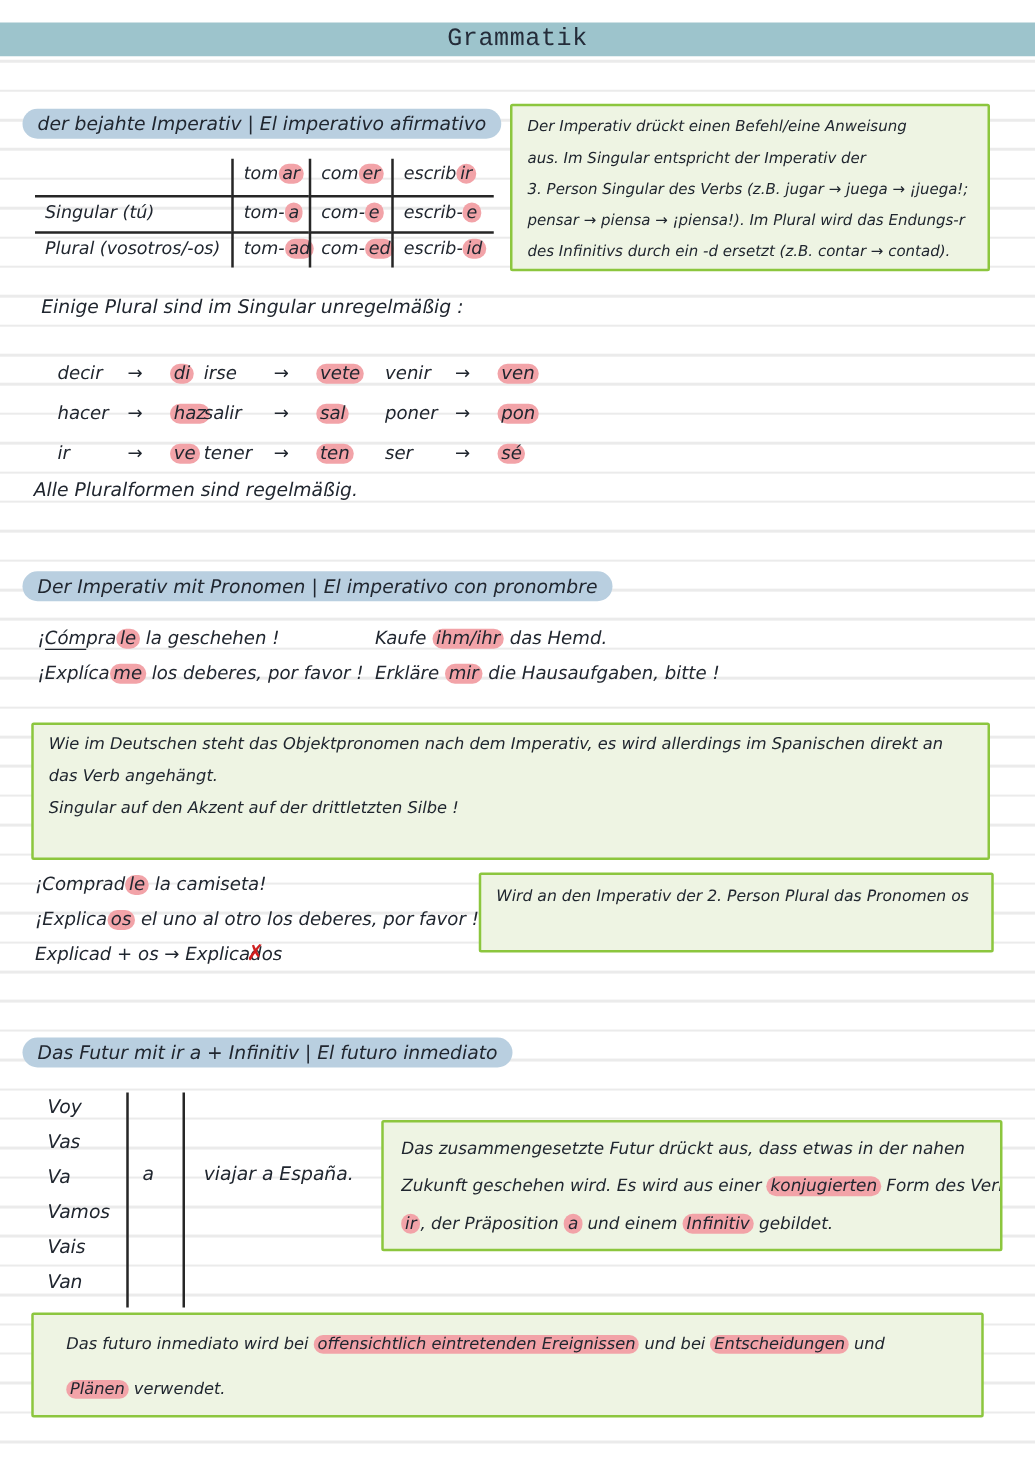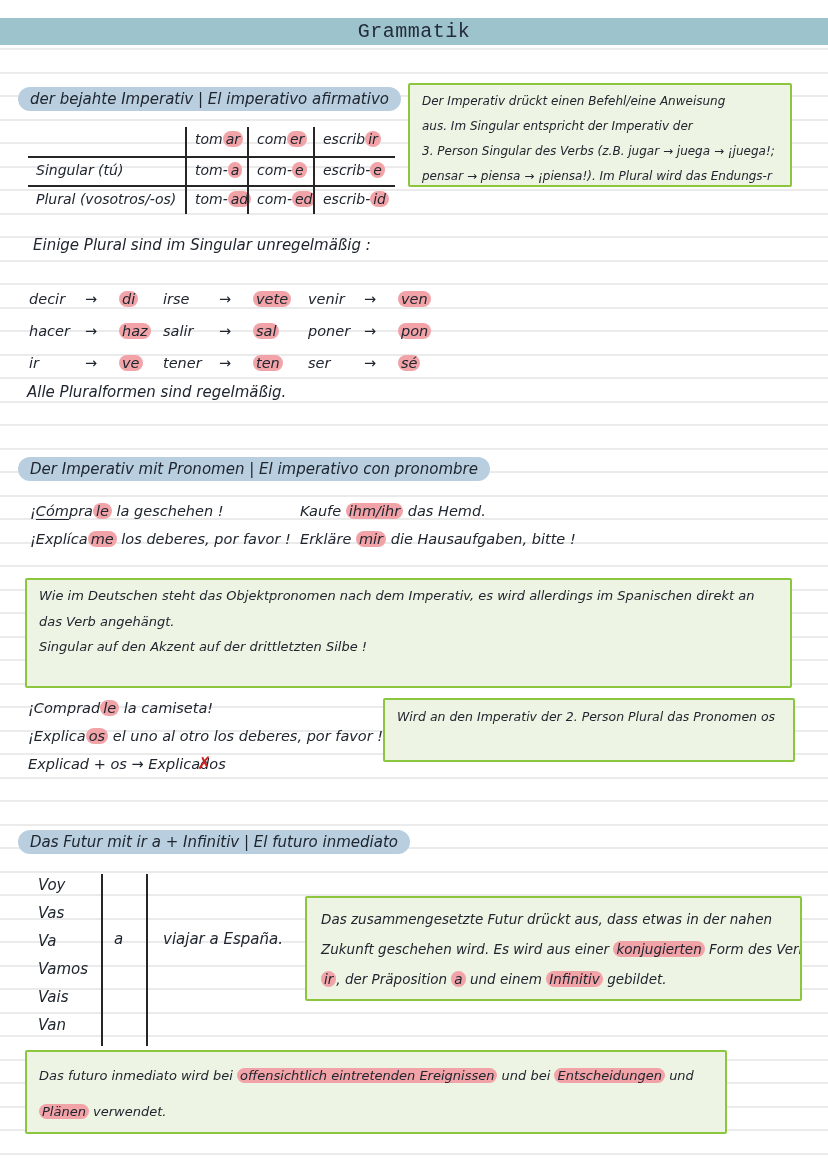--- a/index.html
+++ b/index.html
@@ -23,47 +23,47 @@
   
   .hl-heading{position:absolute;background:var(--blue);border-radius:12px;padding:3px 12px;
     font-style:italic;font-size:15px;white-space:nowrap;}
   #h1{left:18px;top:87px;}
   #h2{left:18px;top:457px;}
   #h3{left:18px;top:830px;}
   
   .info-box{position:absolute;background:var(--green-fill);border:2px solid var(--green-border);
     border-radius:2px;font-style:italic;overflow:hidden;}
   .info-box p{margin:0;white-space:nowrap;}
-  #box1{left:408px;top:83px;width:384px;height:104px;padding:4px 12px;font-size:12px;}
+  #box1{left:408px;top:83px;width:384px;height:134px;padding:4px 12px;font-size:12px;}
   #box1 p{line-height:25px;}
   #box2{left:25px;top:578px;width:767px;height:110px;padding:3px 12px;font-size:13px;}
   #box2 p{line-height:25.5px;}
   #box3{left:383px;top:698px;width:412px;height:64px;padding:4px 12px;font-size:12.5px;}
   #box3 p{line-height:25px;}
   #box4{left:305px;top:872px;width:497px;height:105px;padding:6px 14px;font-size:13.5px;margin-top:24px;}
   #box4 p{line-height:30px;}
-  #box5{left:25px;top:1050px;width:702px;height:84px;padding:6px 12px;font-size:13px;}
+  #box5{left:25px;top:1050px;width:762px;height:84px;padding:6px 26px;font-size:13px;}
   #box5 p{line-height:36px;}
   
   .pill{background:var(--pink);border-radius:8px;padding:0 3px;}
   .u{border-bottom:1.6px solid var(--ink);}
   .strike{position:relative;display:inline-block;}
   .strike::after{content:"✗";position:absolute;left:-3px;top:-3px;color:var(--red-x);font-weight:bold;font-size:1.2em;}
   
   #verb-table{position:absolute;left:28px;top:127px;display:grid;
     grid-template-columns:157px 62px 66px 82px;grid-auto-rows:auto;}
   .tc{font-style:italic;font-size:14px;padding:4px 0 2px 8px;white-space:nowrap;height:29px;}
   .tc.col{border-left:2px solid #262626;}
   .tc.bt{border-top:2px solid #262626;}
   
   .note{position:absolute;font-style:italic;font-size:15px;white-space:nowrap;}
   #note-irr{left:33px;top:236px;}
   #note-plu{left:27px;top:383px;}
   .irr-col{position:absolute;top:283px;font-style:italic;font-size:14.5px;}
-  #irr1{left:29px;} #irr2{left:163px;} #irr3{left:308px;}
+  #irr1{left:46px;} #irr2{left:163px;} #irr3{left:308px;}
   .irr-row{display:flex;align-items:center;height:32px;}
   .irr-from{width:56px;} .arrow{width:34px;}
   
   .ex{position:absolute;font-style:italic;font-size:14.5px;white-space:nowrap;}
   #ex1-es{left:30px;top:503px;} #ex1-de{left:300px;top:503px;}
   #ex2-es{left:30px;top:531px;} #ex2-de{left:300px;top:531px;}
   #pl1{left:28px;top:700px;} #pl2{left:28px;top:728px;} #pl3{left:28px;top:756px;}
   
   .form-list{position:absolute;left:38px;top:876px;font-style:italic;font-size:15px;}
   .form-list div{height:28px;}

